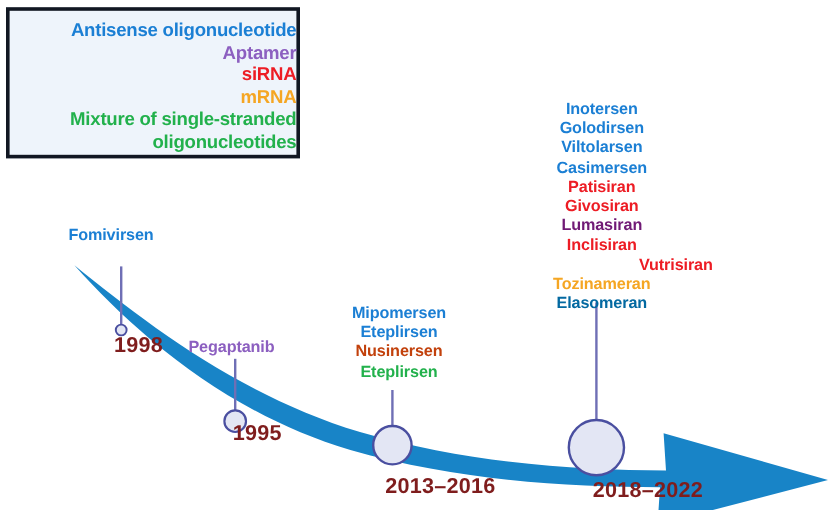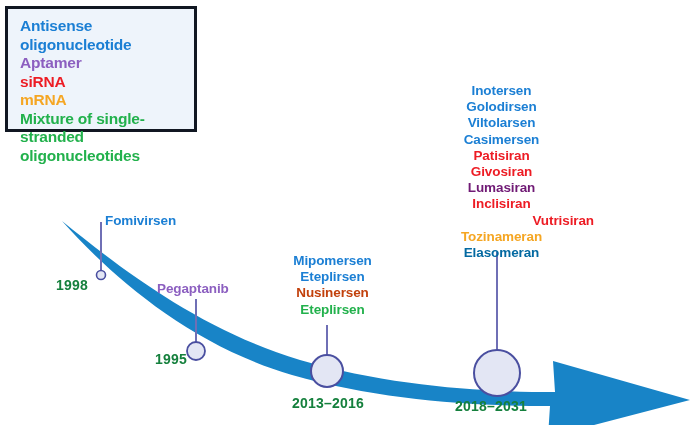--- a/index.html
+++ b/index.html
@@ -7,25 +7,26 @@
     width:700px;height:425px;
     background:#ffffff;
     font-family:"Liberation Sans",sans-serif;
     overflow:hidden;
     position:relative;
   }
   #canvas{position:absolute;left:0;top:0;width:700px;height:425px;}
 
   .legend{
     position:absolute;left:5px;top:6px;
-    width:192px;height:126px;
+    width:245px;height:126px;
     background:#eef4fb;
     border:3px solid #111722;
     box-sizing:border-box;
     padding:8px 0 0 12px;
+    text-align:right;
   }
   .legend-row{
     font-size:15.5px;
     font-weight:bold;
     line-height:18.5px;
     letter-spacing:-0.2px;
     white-space:pre-line;
   }
 
   .drug-list{
@@ -39,34 +40,35 @@
   #list-2018{left:409px;top:83px;width:185px;}
   #list-2013{left:240px;top:253px;width:185px;}
 
   .single-label{
     position:absolute;
     font-weight:bold;
     font-size:13.5px;
     letter-spacing:-0.1px;
     white-space:nowrap;
   }
-  #label-fomivirsen{left:57px;top:213px;margin-left:48px;}
+  #label-fomivirsen{left:57px;top:188px;}
   #label-pegaptanib{left:157px;top:281px;}
 
   .year{
     position:absolute;
     font-weight:bold;
-    font-size:14px;
-    color:#15803d;
+    font-size:18px;
+    color:#7f1d1d;
     letter-spacing:0.2px;
     white-space:nowrap;
+    margin-left:39px;
   }
   #year-1998{left:56px;top:277px;}
   #year-2004{left:155px;top:351px;}
-  #year-2013{left:292px;top:395px;}
+  #year-2013{left:282px;top:395px;}
   #year-2018{left:455px;top:398px;}
 </style>
 </head>
 <body>
 
 <svg id="canvas" viewBox="0 0 700 425">
   <path fill="#1884c7" d="M 62 221
            C 120 268, 200 330, 300 360
            C 390 386, 480 392, 555 392
            L 553 361
@@ -114,13 +116,13 @@
     <div style="color: #c2410c;">Nusinersen</div>
     <div style="color: rgb(34, 177, 76);">Eteplirsen</div>
   </div>
 
 <div class="single-label" id="label-fomivirsen" style="color: rgb(27, 127, 212);">Fomivirsen</div>
 <div class="single-label" id="label-pegaptanib" style="color: rgb(140, 95, 192);">Pegaptanib</div>
 
 <div class="year" id="year-1998">1998</div>
 <div class="year" id="year-2004">1995</div>
 <div class="year" id="year-2013">2013–2016</div>
-<div class="year" id="year-2018">2018–2031</div>
+<div class="year" id="year-2018">2018–2022</div>
 
 </body></html>

